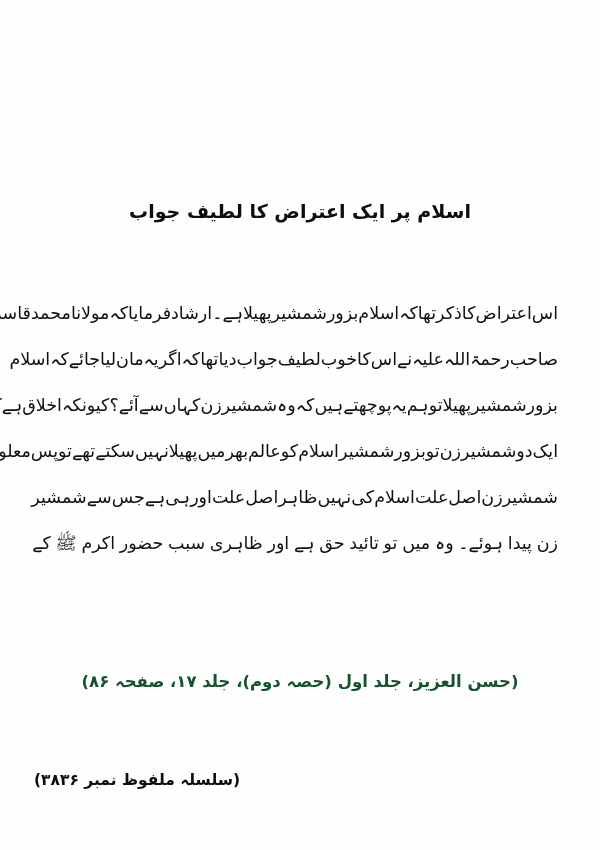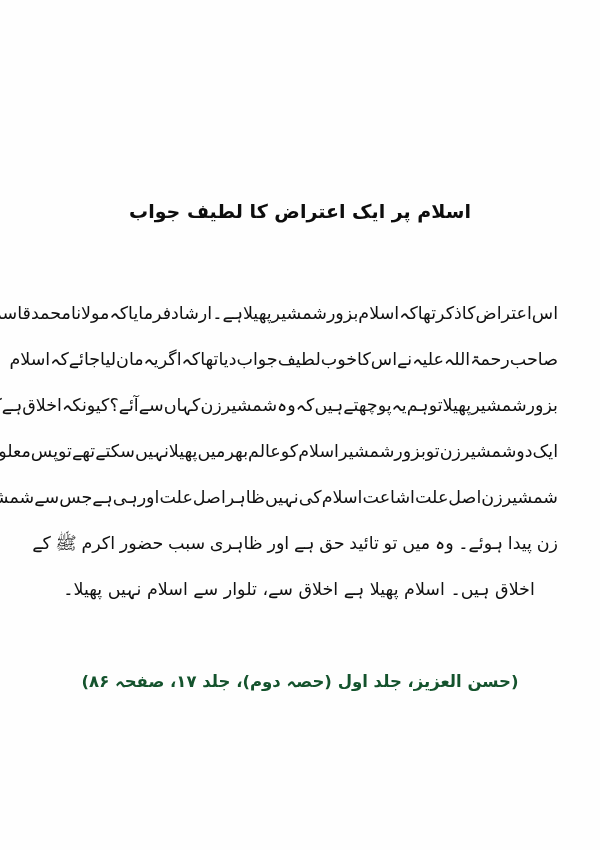--- a/index.html
+++ b/index.html
@@ -229,21 +229,20 @@
         <span>تھے</span>
         <span>تو</span>
         <span>پس</span>
         <span>معلوم</span>
       </div>
     <div class="body-line justify">
         <span>شمشیر</span>
         <span>زن</span>
         <span>اصل</span>
         <span>علت</span>
-        <span>اشاعت</span>
         <span>اسلام</span>
         <span>کی</span>
         <span>نہیں</span>
         <span>ظاہر</span>
         <span>اصل</span>
         <span>علت</span>
         <span>اور</span>
         <span>ہی</span>
         <span>ہے</span>
         <span>جس</span>
@@ -261,21 +260,23 @@
         <span>حق</span>
         <span>ہے</span>
         <span>اور</span>
         <span>ظاہری</span>
         <span>سبب</span>
         <span>حضور</span>
         <span>اکرم</span>
         <span>ﷺ</span>
         <span>کے</span>
       </div>
-    <div class="body-line last">اخلاق ہیں۔ اسلام پھیلا ہے اخلاق سے، تلوار سے اسلام نہیں پھیلا۔</div>
   </div>
 
   <div class="citation-block">
     <div class="citation">(حسن العزیز، جلد اول (حصہ دوم)، جلد ۱۷، صفحہ ۸۶)</div>
   </div>
 
+  <div class="footer-block">
+    <div class="footer-note">(سلسلہ ملفوظ نمبر ۳۸۳۶)</div>
+  </div>
 
 </div>
 
 </body></html>

